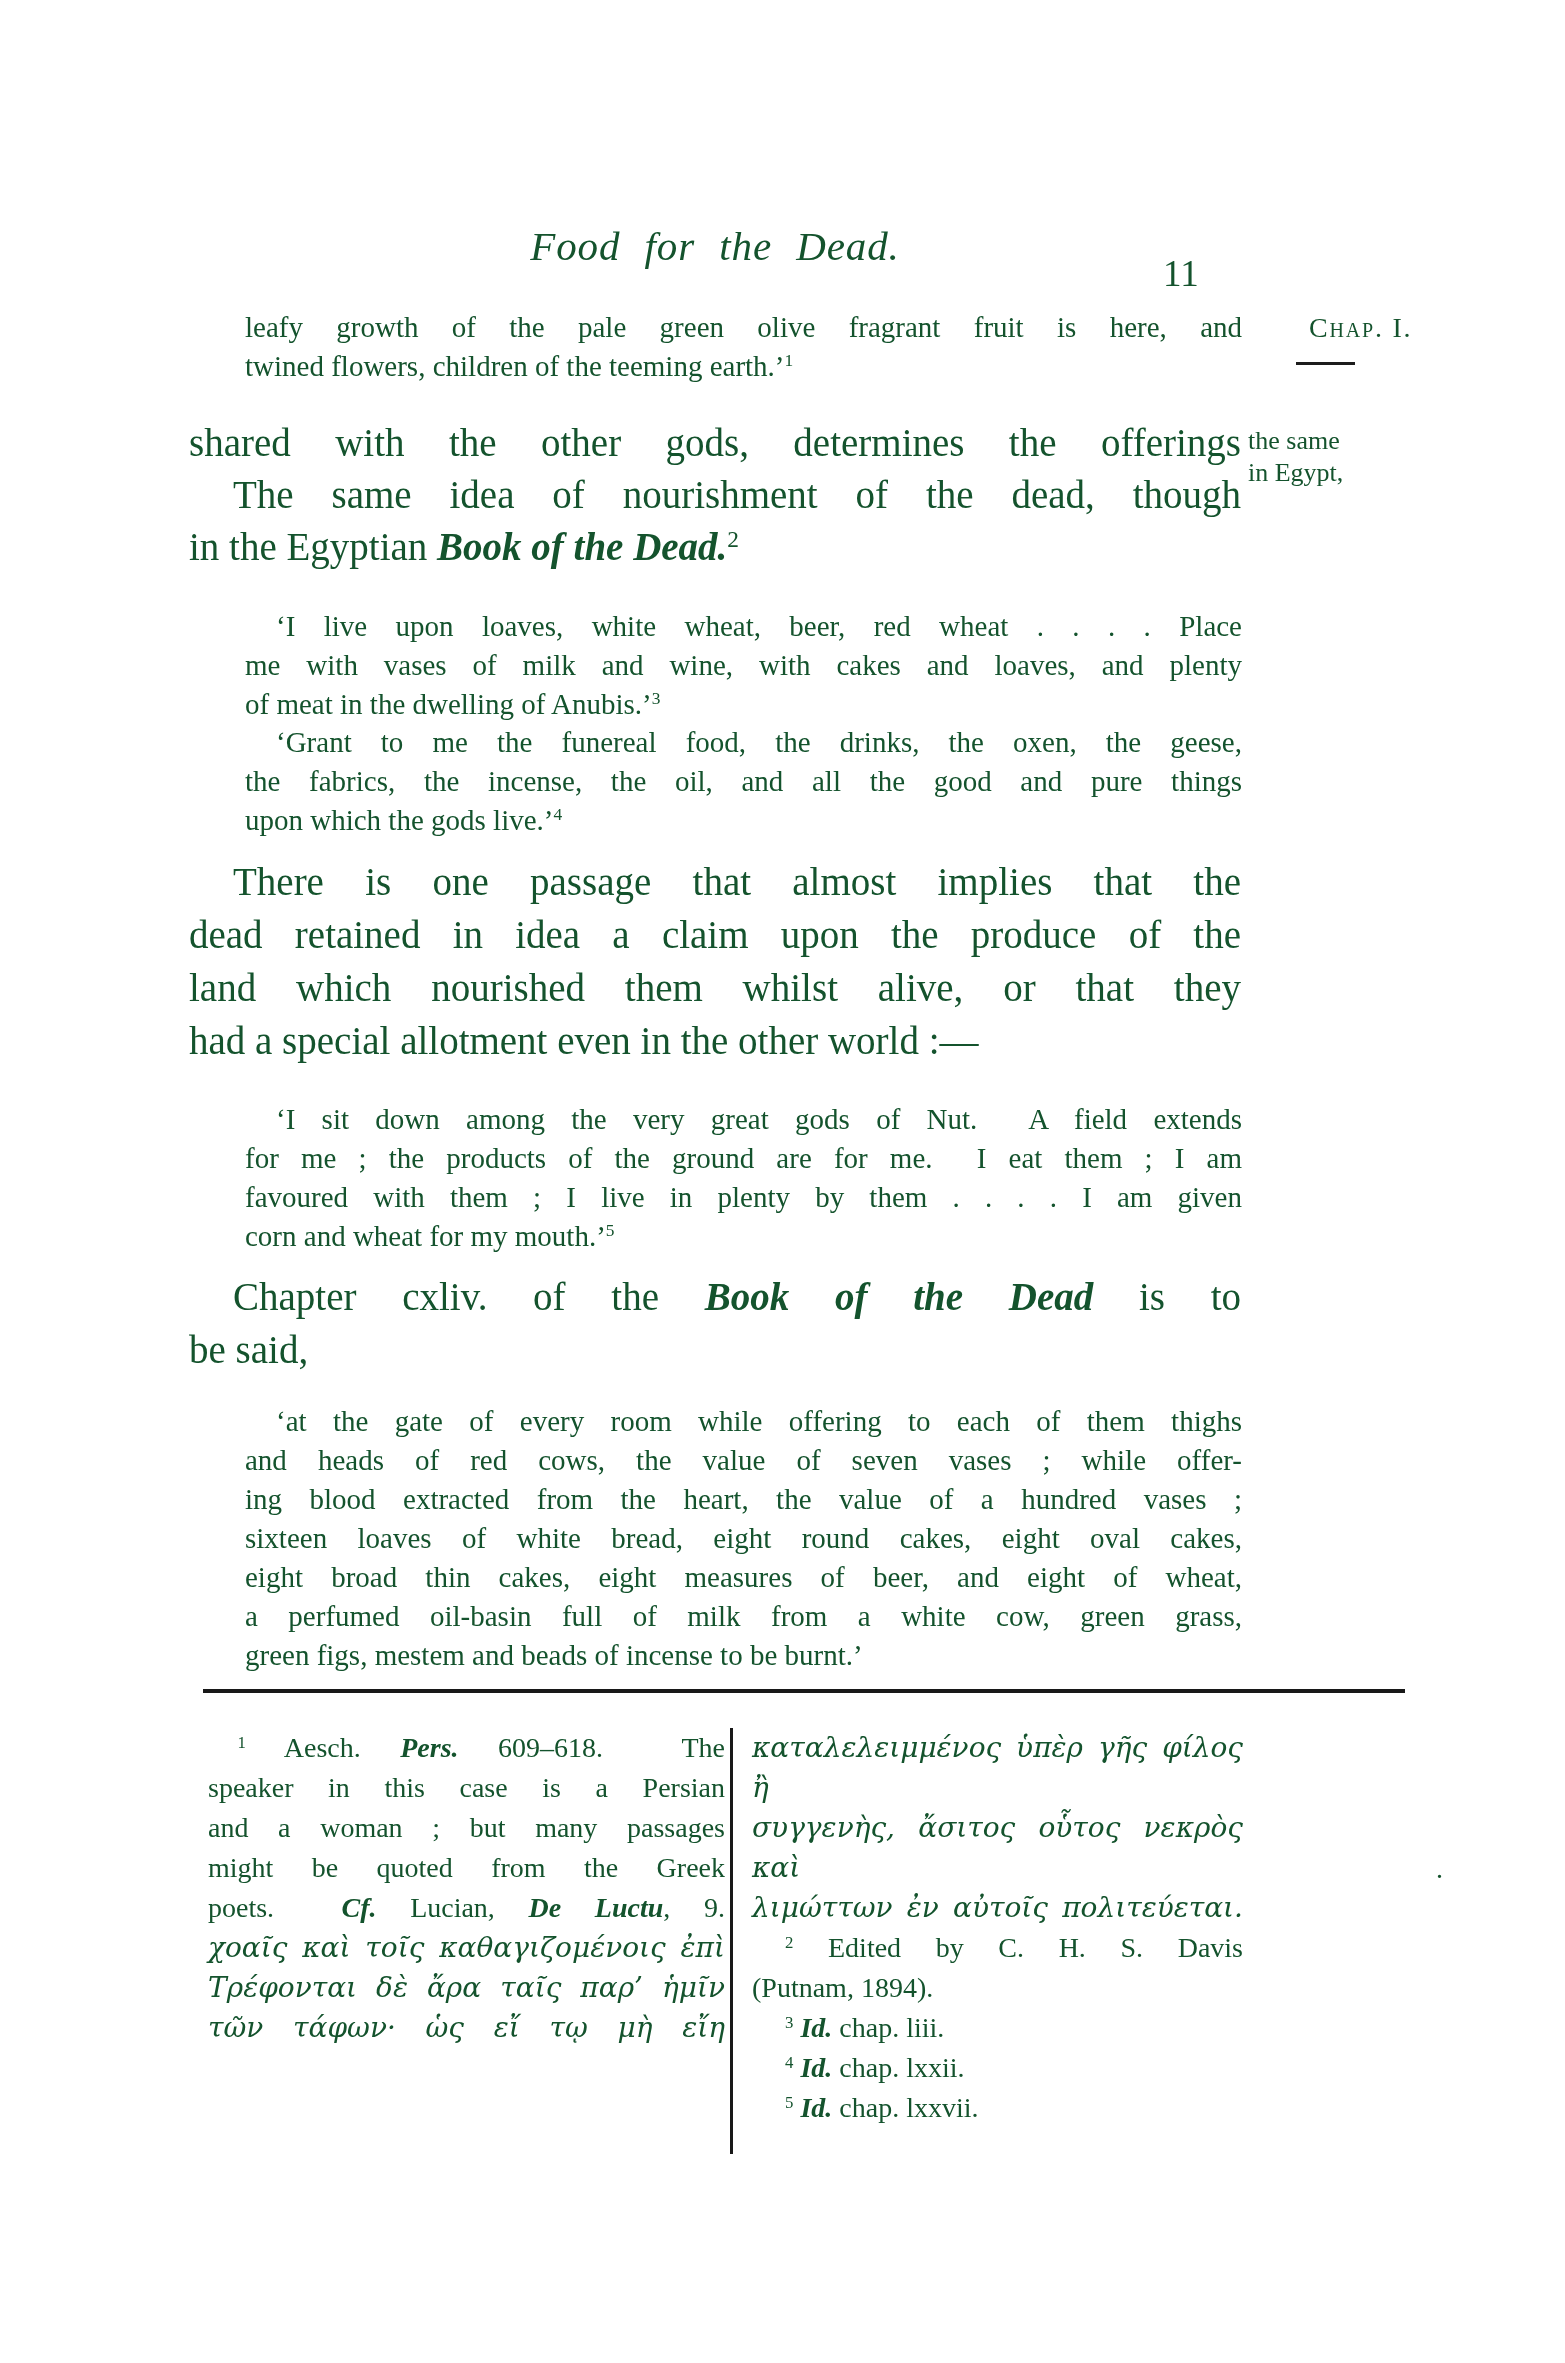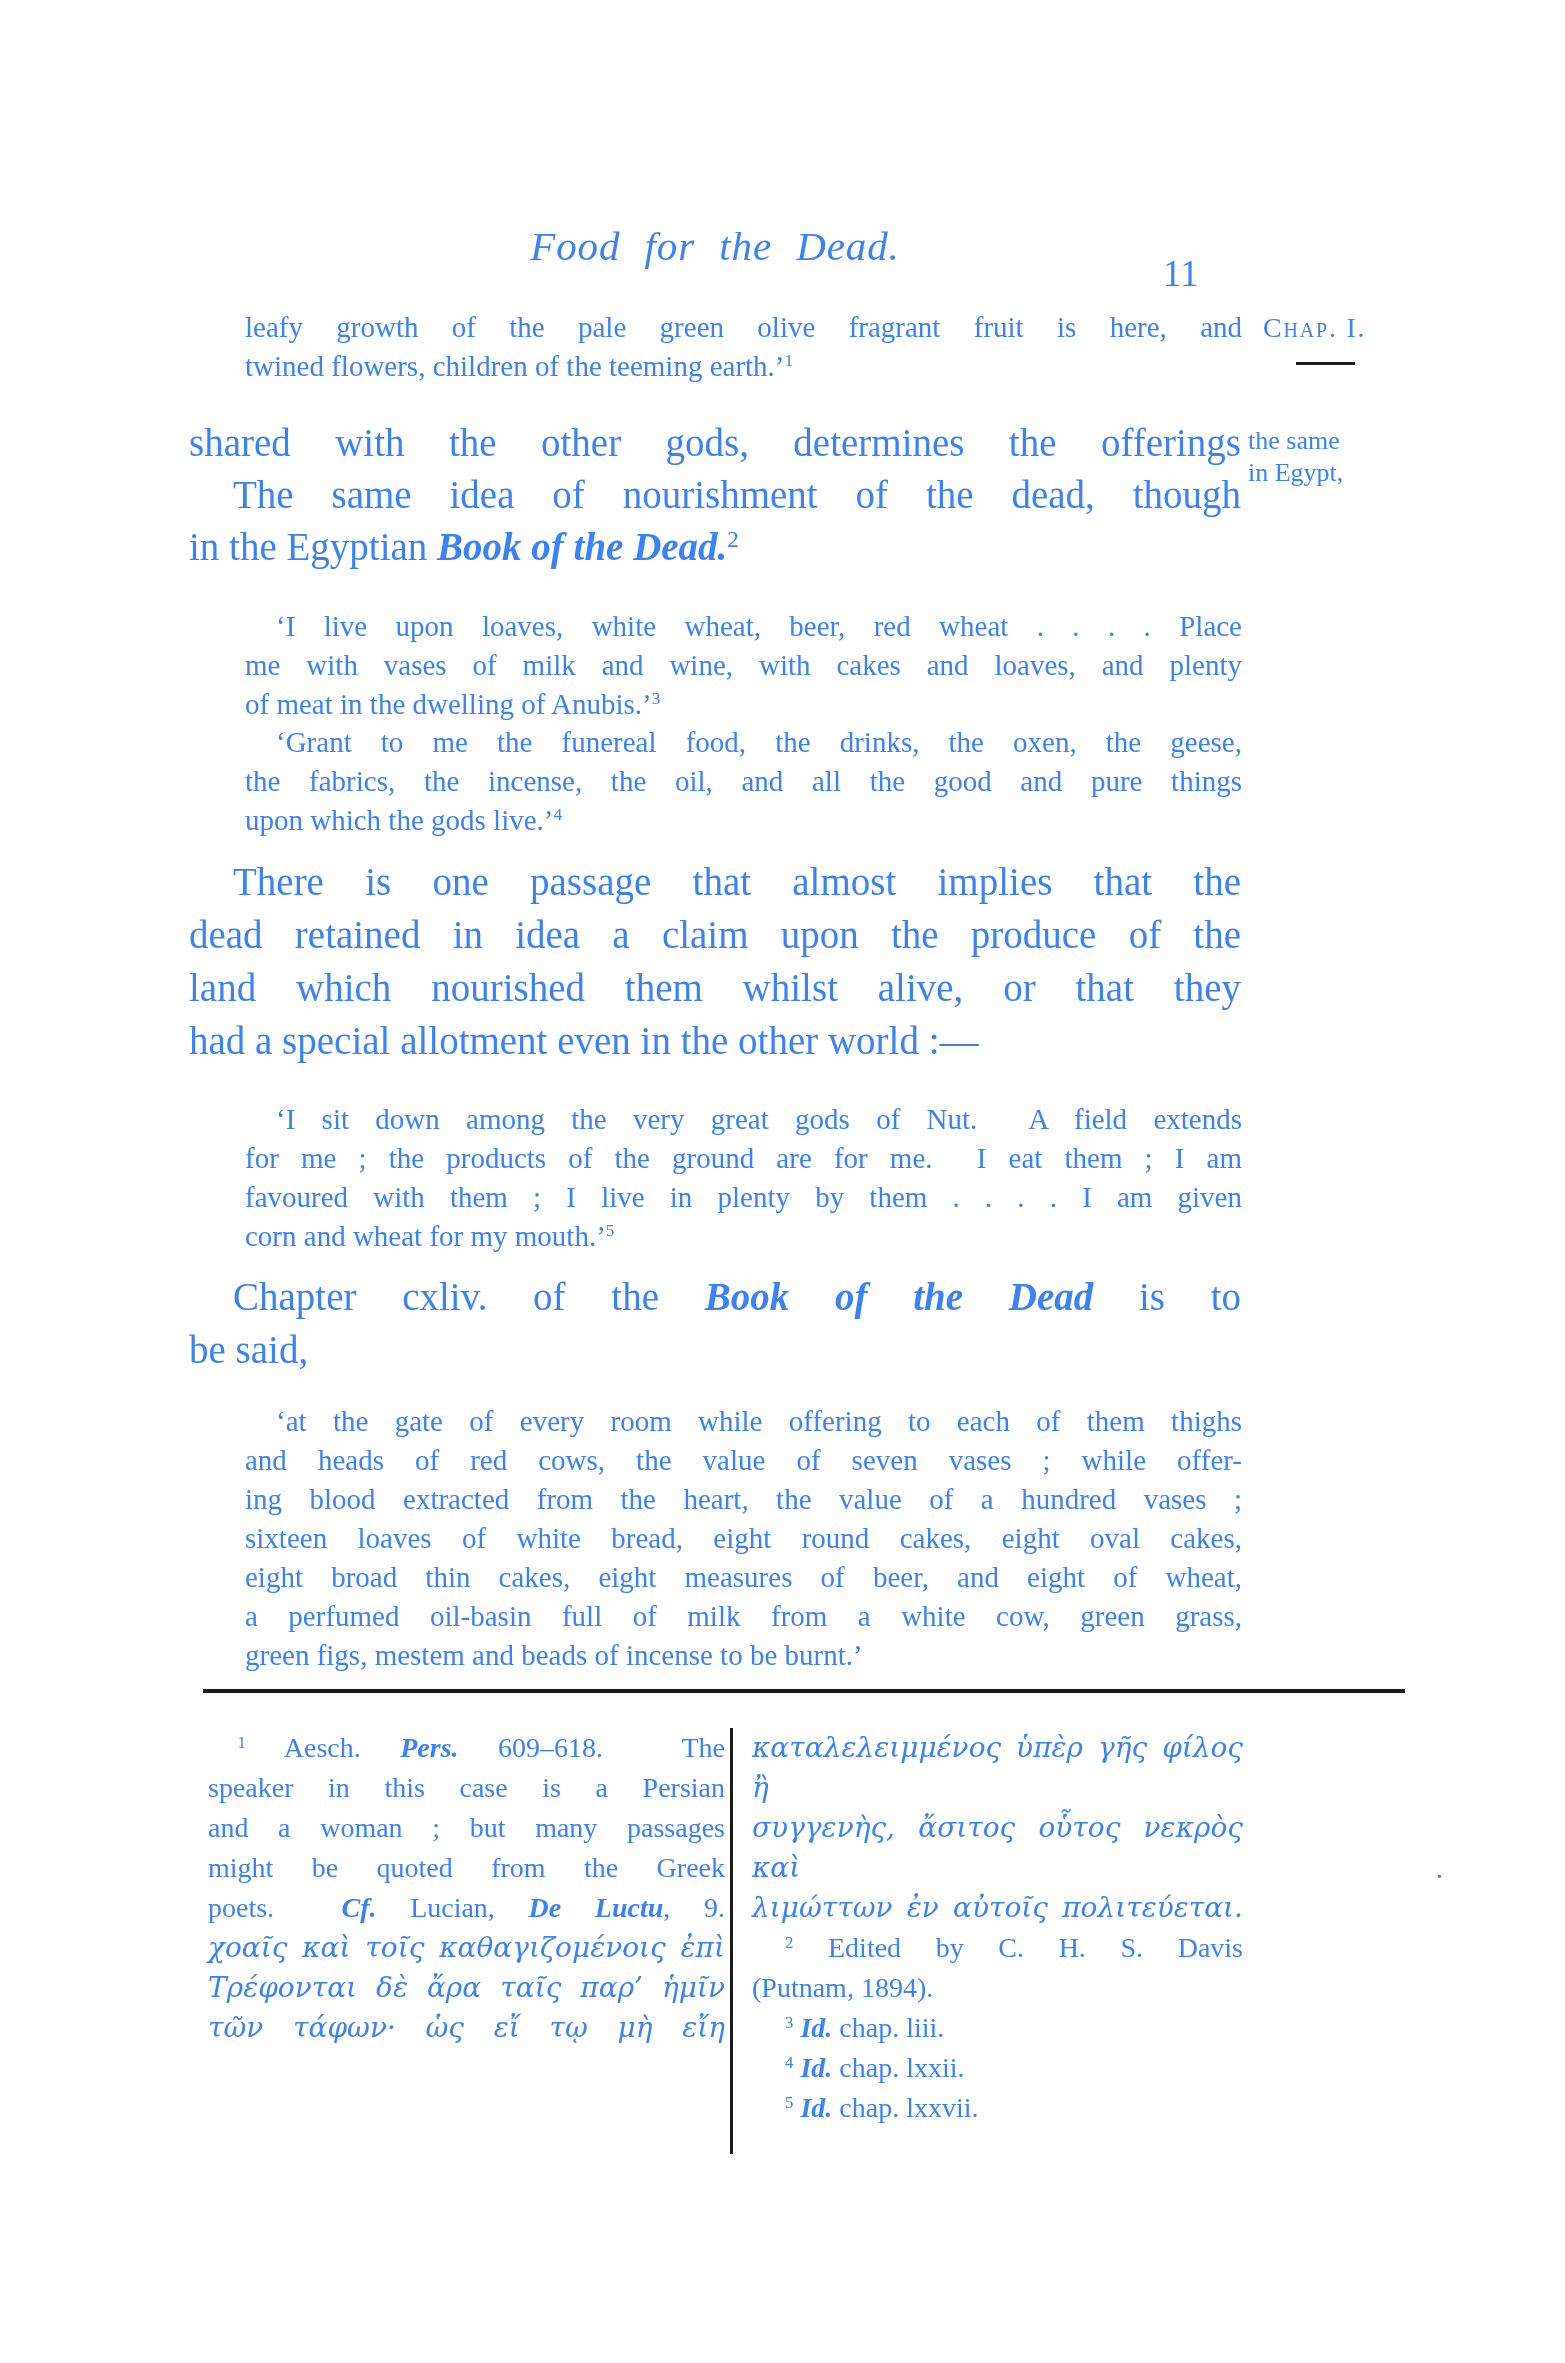--- a/index.html
+++ b/index.html
@@ -1,38 +1,38 @@
 <!DOCTYPE html>
 <html style="font-size:14.8px"><head>
 <meta charset="utf-8">
 <style>
   html,body{margin:0;padding:0;background:#e8e8e8;}
   .page{
     position:relative;
     width:1565px;
     height:2364px;
     background:#ffffff;
-    color:#3b82f6;
+    color:#14532d;
     font-family:"Liberation Serif", serif;
     overflow:hidden;
   }
   .abs{position:absolute;}
 
   .running-head{
     left:189px; top:222px; width:1052px;
     text-align:center;
     font-style:italic;
     font-size:41px;
     word-spacing:13px;
     letter-spacing:0.9px;
   }
   .page-number{left:1163px; top:223px; font-size:37px;margin-top:29px;}
 
   .chap-note{
-    left:1263px; top:312px;
+    left:1309px; top:312px;
     font-size:28px;
     font-variant:small-caps;
     letter-spacing:1.8px;
   }
   .chap-rule{left:1296px; top:362px; width:59px; height:2.8px; background:#1c1c1c;}
   .side-note{left:1248px; top:425px; width:198px; font-size:26px; line-height:32px;}
 
   .block{position:absolute;}
   .p{left:189px; width:1052px; font-size:39px; line-height:52px;}
   .q{left:245px; width:997px; font-size:29px; line-height:39px;}

